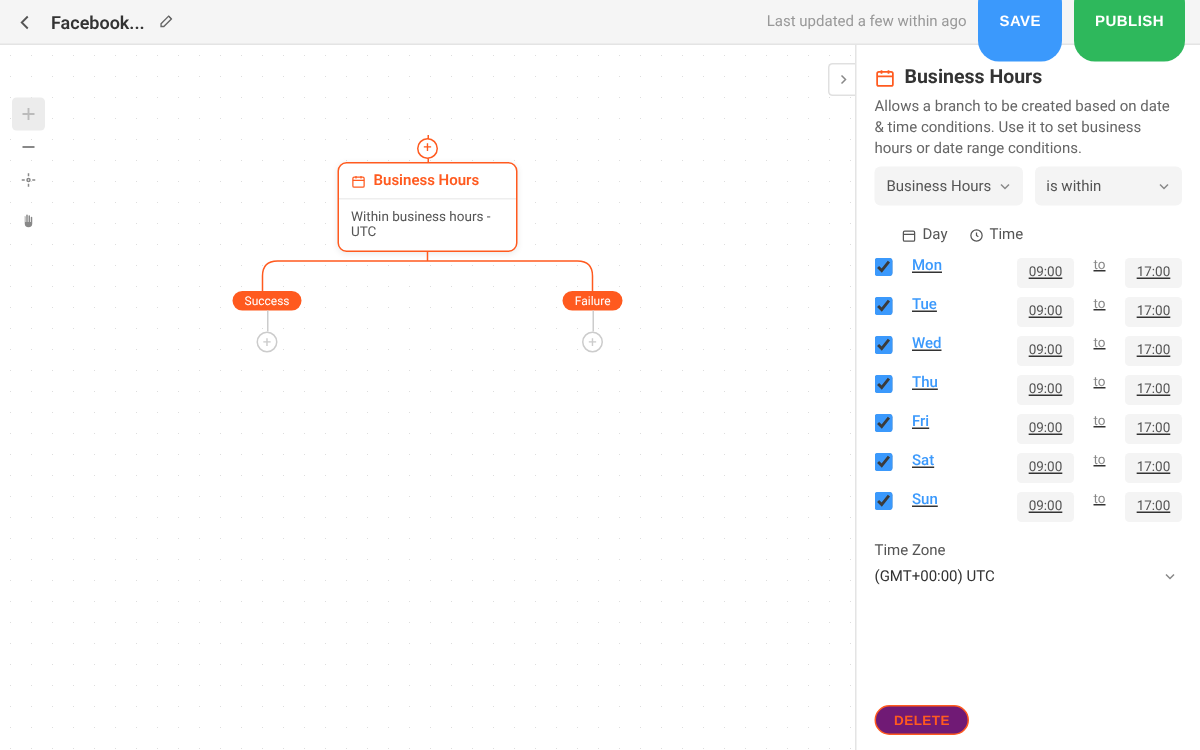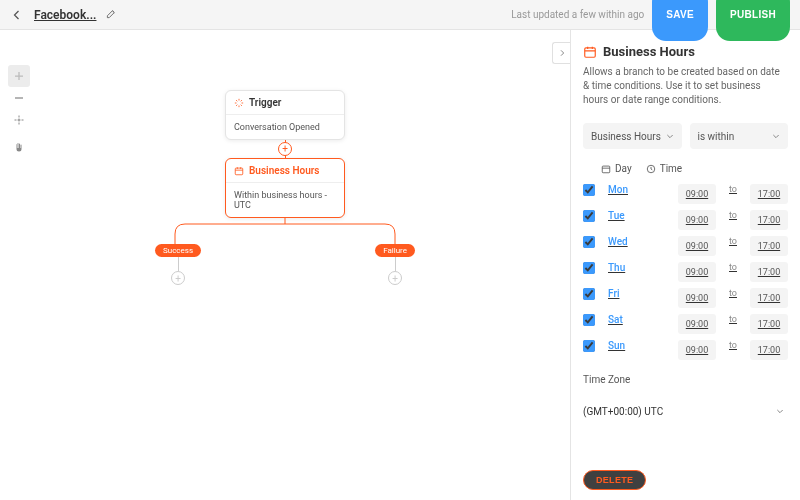--- a/index.html
+++ b/index.html
@@ -1,18 +1,18 @@
 <!DOCTYPE html>
 <html><head>
 <meta charset="utf-8">
 <style>
 * { box-sizing: border-box; margin: 0; padding: 0; }
 body { font-family: -apple-system, BlinkMacSystemFont, "Segoe UI", Roboto, sans-serif; font-size: 12px; color: #333; background: #fff; width: 800px; height: 500px; overflow: hidden; position: relative; }
 .header { height: 30px; background: #f5f5f5; border-bottom: 1px solid #e4e4e4; display: flex; align-items: center; padding: 0 10px; }
-.header-left { display: flex; gap: 10px; text-decoration: underline; }
+.header-left { display: flex; gap: 10px; }
 .back-arrow { width: 14px; height: 14px; display: flex; align-items: center; justify-content: center; cursor: pointer; }
 .flow-name { font-weight: 600; font-size: 12px; }
 .edit-icon { width: 12px; height: 12px; cursor: pointer; color: #666; }
 .header-right { margin-left: auto; display: flex; align-items: center; gap: 8px; }
 .last-updated { font-size: 10px; color: #999; }
 .btn { border: none; border-radius: 14px; padding: 21px 14px; font-size: 10px; font-weight: 600; cursor: pointer; letter-spacing: 0.3px; }
 .btn-save { background: #3b99fc; color: #fff; }
 .btn-publish { background: #2eb85c; color: #fff; }
 .main { display: flex; height: 470px; }
 .canvas { flex: 1; position: relative; background-image: radial-gradient(#ddd 0.5px, transparent 0.5px); background-size: 14px 14px; }
@@ -29,35 +29,35 @@
 .connector { width: 1px; height: 18px; background: #ff5a1f; position: relative; }
 .connector .plus-circle { position: absolute; left: 50%; top: 50%; transform: translate(-50%,-50%); width: 14px; height: 14px; border: 1.5px solid #ff5a1f; border-radius: 50%; background: #fff; display: flex; align-items: center; justify-content: center; color: #ff5a1f; font-size: 10px; line-height: 1; }
 .branches-svg { width: 260px; height: 26px; }
 .branch-row { display: flex; width: 260px; justify-content: space-between; }
 .branch-col { display: flex; flex-direction: column; align-items: center; }
 .pill { background: #ff5a1f; color: #fff; font-size: 8px; padding: 2px 8px; border-radius: 9px; }
 .mini-conn { width: 1px; height: 14px; background: #ccc; }
 .add-circle { width: 14px; height: 14px; border: 1.5px solid #ccc; border-radius: 50%; display: flex; align-items: center; justify-content: center; color: #ccc; font-size: 10px; cursor: pointer; background: #fff; }
 .sidebar { width: 230px; border-left: 1px solid #e4e4e4; padding: 14px 12px 10px; display: flex; flex-direction: column; overflow-y: auto; position: relative; }
 .sidebar-title { display: flex; align-items: center; gap: 6px; font-weight: 700; font-size: 13px; margin-bottom: 6px; }
-.sidebar-desc { font-size: 10px; color: #666; line-height: 1.4; margin-bottom: 16px; }
+.sidebar-desc { font-size: 10px; color: #666; line-height: 1.4; margin-bottom: 4px; }
 .select-row { display: flex; gap: 8px; margin-bottom: 14px; }
 .select { flex: 1; height: 26px; background: #f4f4f4; border-radius: 4px; display: flex; align-items: center; justify-content: space-between; padding: 0 8px; font-size: 10px; color: #555; cursor: pointer; }
 .tabs-row { display: flex; gap: 14px; font-size: 10px; margin-bottom: 10px; padding-left: 18px; }
 .tab { display: flex; align-items: flex-end; gap: 4px; cursor: pointer; color: #555; }
 .days { display: flex; flex-direction: column; gap: 6px; margin-bottom: 14px; }
 .day-row { display: flex; align-items: flex-start; gap: 13px; font-size: 10px; text-decoration: underline; }
 .day-row input[type=checkbox] { width: 12px; height: 12px; accent-color: #3b99fc; cursor: pointer; }
 .day-label { color: #3b99fc; width: 26px; font-weight: 500; }
 .time-box { width: 38px; height: 20px; background: #f4f4f4; border-radius: 3px; display: flex; align-items: center; justify-content: center; font-size: 9px; color: #555; cursor: pointer; }
 .to-label { font-size: 9px; color: #888; }
 .tz-section { font-size: 10px; }
-.tz-label { color: #555; margin-bottom: 15px; }
+.tz-label { color: #555; margin-bottom: 0; }
 .tz-select { height: 22px; display: flex; align-items: center; justify-content: space-between; font-size: 10px; color: #333; cursor: pointer; padding-right: 4px; }
-.delete-btn { position: absolute; bottom: 10px; left: 12px; border: 1px solid #ff5a1f; color: #ff5a1f; background: #404040; border-radius: 12px; padding: 4px 12px; font-size: 9px; font-weight: 600; cursor: pointer; letter-spacing: 0.3px; }
+.delete-btn { position: absolute; bottom: 10px; left: 12px; border: 1px solid #ff5a1f; color: #ff5a1f; background: #701a75; border-radius: 12px; padding: 4px 12px; font-size: 9px; font-weight: 600; cursor: pointer; letter-spacing: 0.3px; }
 svg { display: block; }
 </style>
 </head>
 <body>
 
 <div class="header">
   <div class="header-left">
     <div class="back-arrow">
       <svg width="12" height="12" viewBox="0 0 24 24" fill="none" stroke="#555" stroke-width="2.5">
           <path d="M15 4l-8 8 8 8"></path>
@@ -104,29 +104,20 @@
         </div>
     </div>
 
     <div class="collapse-btn">
       <svg width="8" height="8" viewBox="0 0 24 24" fill="none" stroke="#888" stroke-width="3">
           <path d="M9 4l8 8-8 8"></path>
         </svg>
     </div>
 
     <div class="flow">
-      <div class="node">
-        <div class="node-head">
-          <svg width="10" height="10" viewBox="0 0 24 24" fill="none" stroke="#ff5a1f" stroke-width="2">
-              <path d="M12 2v4M12 18v4M2 12h4M18 12h4M5 5l3 3M16 16l3 3M5 19l3-3M16 8l3-3"></path>
-            </svg>
-          <span>Trigger</span>
-        </div>
-        <div class="node-body">Conversation Opened</div>
-      </div>
 
       <div class="connector">
         <div class="plus-circle">+</div>
       </div>
 
       <div class="node selected">
         <div class="node-head orange">
           <svg width="10" height="10" viewBox="0 0 24 24" fill="none" stroke="#ff5a1f" stroke-width="2">
               <rect x="3" y="5" width="18" height="16" rx="2"></rect>
               <path d="M3 10h18M8 3v4M16 3v4"></path>

